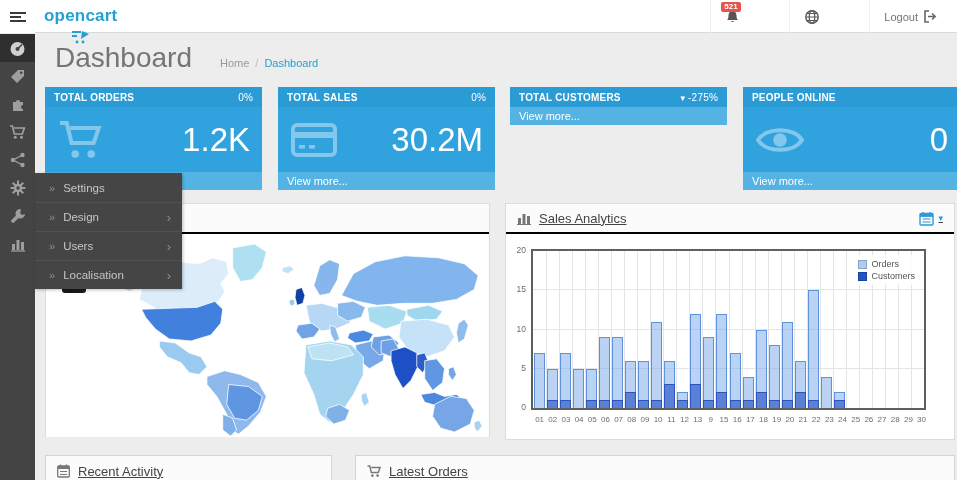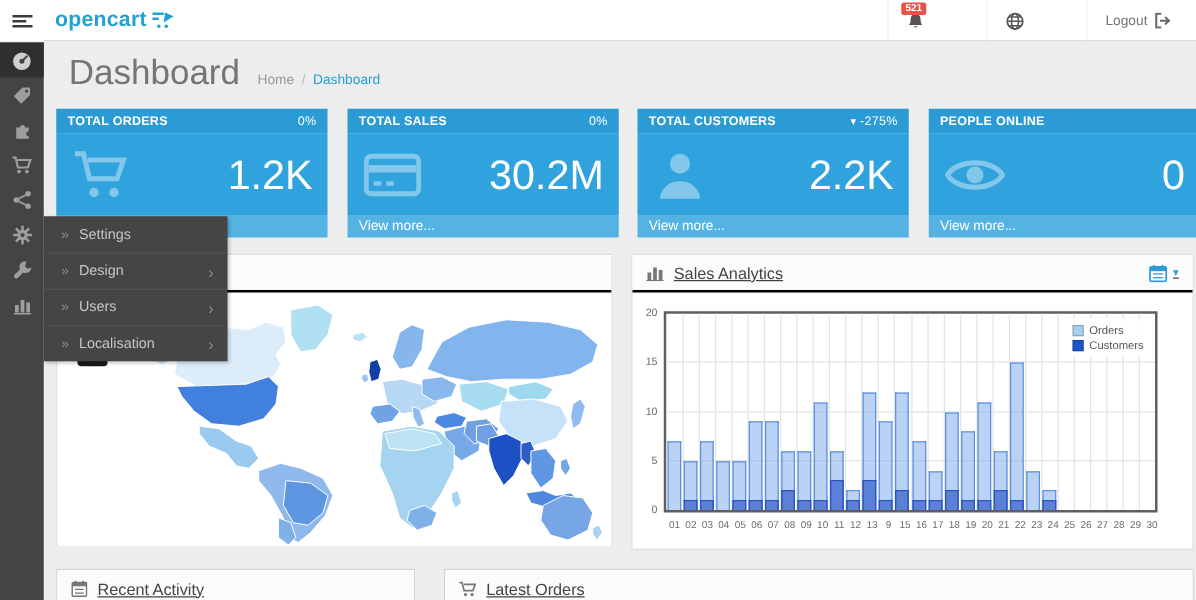--- a/index.html
+++ b/index.html
@@ -5,21 +5,21 @@
   * { box-sizing: border-box; margin: 0; padding: 0; }
   html,body { width: 957px; height: 480px; overflow: hidden; }
   body { font-family: "Liberation Sans", sans-serif; background: #ededed; position: relative; }
 
   
   .topbar { position: absolute; left:0; top:0; width:957px; height:33px; background:#fff; border-bottom:1px solid #d9d9d9; z-index:30; }
   .menu-toggle { position:absolute; left:0; top:0; width:35px; height:33px; background:#fff; cursor:pointer; display:flex; align-items:center; justify-content:center; }
   .hamburger { width:16px; }
   .hamburger span { display:block; height:2px; background:#3a3a3a; margin:2px 0; }
   .hamburger span:nth-child(2){ width:11px; }
-  .logo { position:absolute; left:44px; top:6px; display:flex; align-items:center; gap:4px; cursor:pointer; }
+  .logo { position:absolute; left:44px; top:6px; display:flex; align-items:center; gap:4px; cursor:pointer;flex-direction:column; }
   .logo-text { color:#23a1d1; font-size:17px; font-weight:bold; letter-spacing:.2px; }
   .topbar-right { position:absolute; right:6px; top:0; height:33px; display:flex; align-items:stretch;gap:35px; }
   .tb-btn { display:flex; align-items:center; padding:0 14px; border-left:1px solid #f0f0f0; cursor:pointer; position:relative; color:#737373; font-size:11px; gap:5px; }
   .badge { position:absolute; top:2px; left:10px; background:#e4544c; color:#fff; font-size:8px; font-weight:bold; padding:1px 3px; border-radius:2px; line-height:1; }
 
   
   .sidebar { position:absolute; left:0; top:34px; width:35px; height:446px; background:#444; z-index:25; }
   .nav-item { width:35px; height:28px; display:flex; align-items:center; justify-content:center; cursor:pointer; }
   .nav-item.active { background:#2f2f2f; }
   .nav-item svg { opacity:.75; }
@@ -27,21 +27,21 @@
 
   
   .flyout { position:absolute; left:35px; top:173px; width:147px; background:#454545; z-index:50; box-shadow:1px 1px 3px rgba(0,0,0,.25); }
   .flyout-item { height:29px; display:flex; align-items:center; padding:0 12px 0 14px; color:#c6c6c6; font-size:11.5px; border-top:1px solid #515151; cursor:pointer; position:relative; }
   .flyout-item:first-child { border-top:none; }
   .flyout-item .dbl { color:#8f8f8f; font-size:11px; margin-right:8px; }
   .flyout-item .sub { position:absolute; right:11px; color:#8f8f8f; font-size:13px; }
   .map-tooltip { position:absolute; left:62px; top:284px; width:24px; height:9px; background:#1a1a1a; border-radius:3px; z-index:40; }
 
   
-  .page-head { position:absolute; left:55px; top:42px; display:flex; align-items:baseline; gap:14px; }
+  .page-head { position:absolute; left:55px; top:42px; display:flex; align-items:baseline; gap:28px; }
   .page-title { font-size:28px; color:#757575; font-weight:normal; }
   .breadcrumb { font-size:11px; display:flex; gap:6px; align-items:baseline; }
   .crumb-home { color:#999; cursor:pointer; }
   .crumb-sep { color:#bbb; }
   .crumb-cur { color:#23a1d1; cursor:pointer; }
 
   
   .tile { position:absolute; top:87px; width:217px; height:103px; color:#fff; }
   .tile-head { height:20px; background:#2b9bd5; display:flex; align-items:center; justify-content:space-between; padding:0 9px; font-size:10px; font-weight:bold; letter-spacing:.2px; }
   .tile-body { height:65px; background:#30a3df; position:relative; }
@@ -248,27 +248,20 @@
     </svg>
     <span class="tile-value">30.2M</span>
   </div>
   <div class="tile-foot">View more...</div>
 </div>
 
 <div class="tile" style="left:510px">
   <div class="tile-head">
     <span>TOTAL CUSTOMERS</span>
     <span class="tile-change"><span class="caret" style="color:#fff">▾</span> <span>-275%</span></span>
-  </div>
-  <div class="tile-body">
-    <svg width="42" height="42" viewBox="0 0 21 21">
-      <circle cx="10.5" cy="6" r="4" fill="#fff"></circle>
-      <path d="M2.5 20 a8 7 0 0 1 16 0 Z" fill="#fff"></path>
-    </svg>
-    <span class="tile-value">2.2K</span>
   </div>
   <div class="tile-foot">View more...</div>
 </div>
 
 <div class="tile" style="left:743px">
   <div class="tile-head">
     <span>PEOPLE ONLINE</span>
     <span class="tile-change"></span>
   </div>
   <div class="tile-body">

